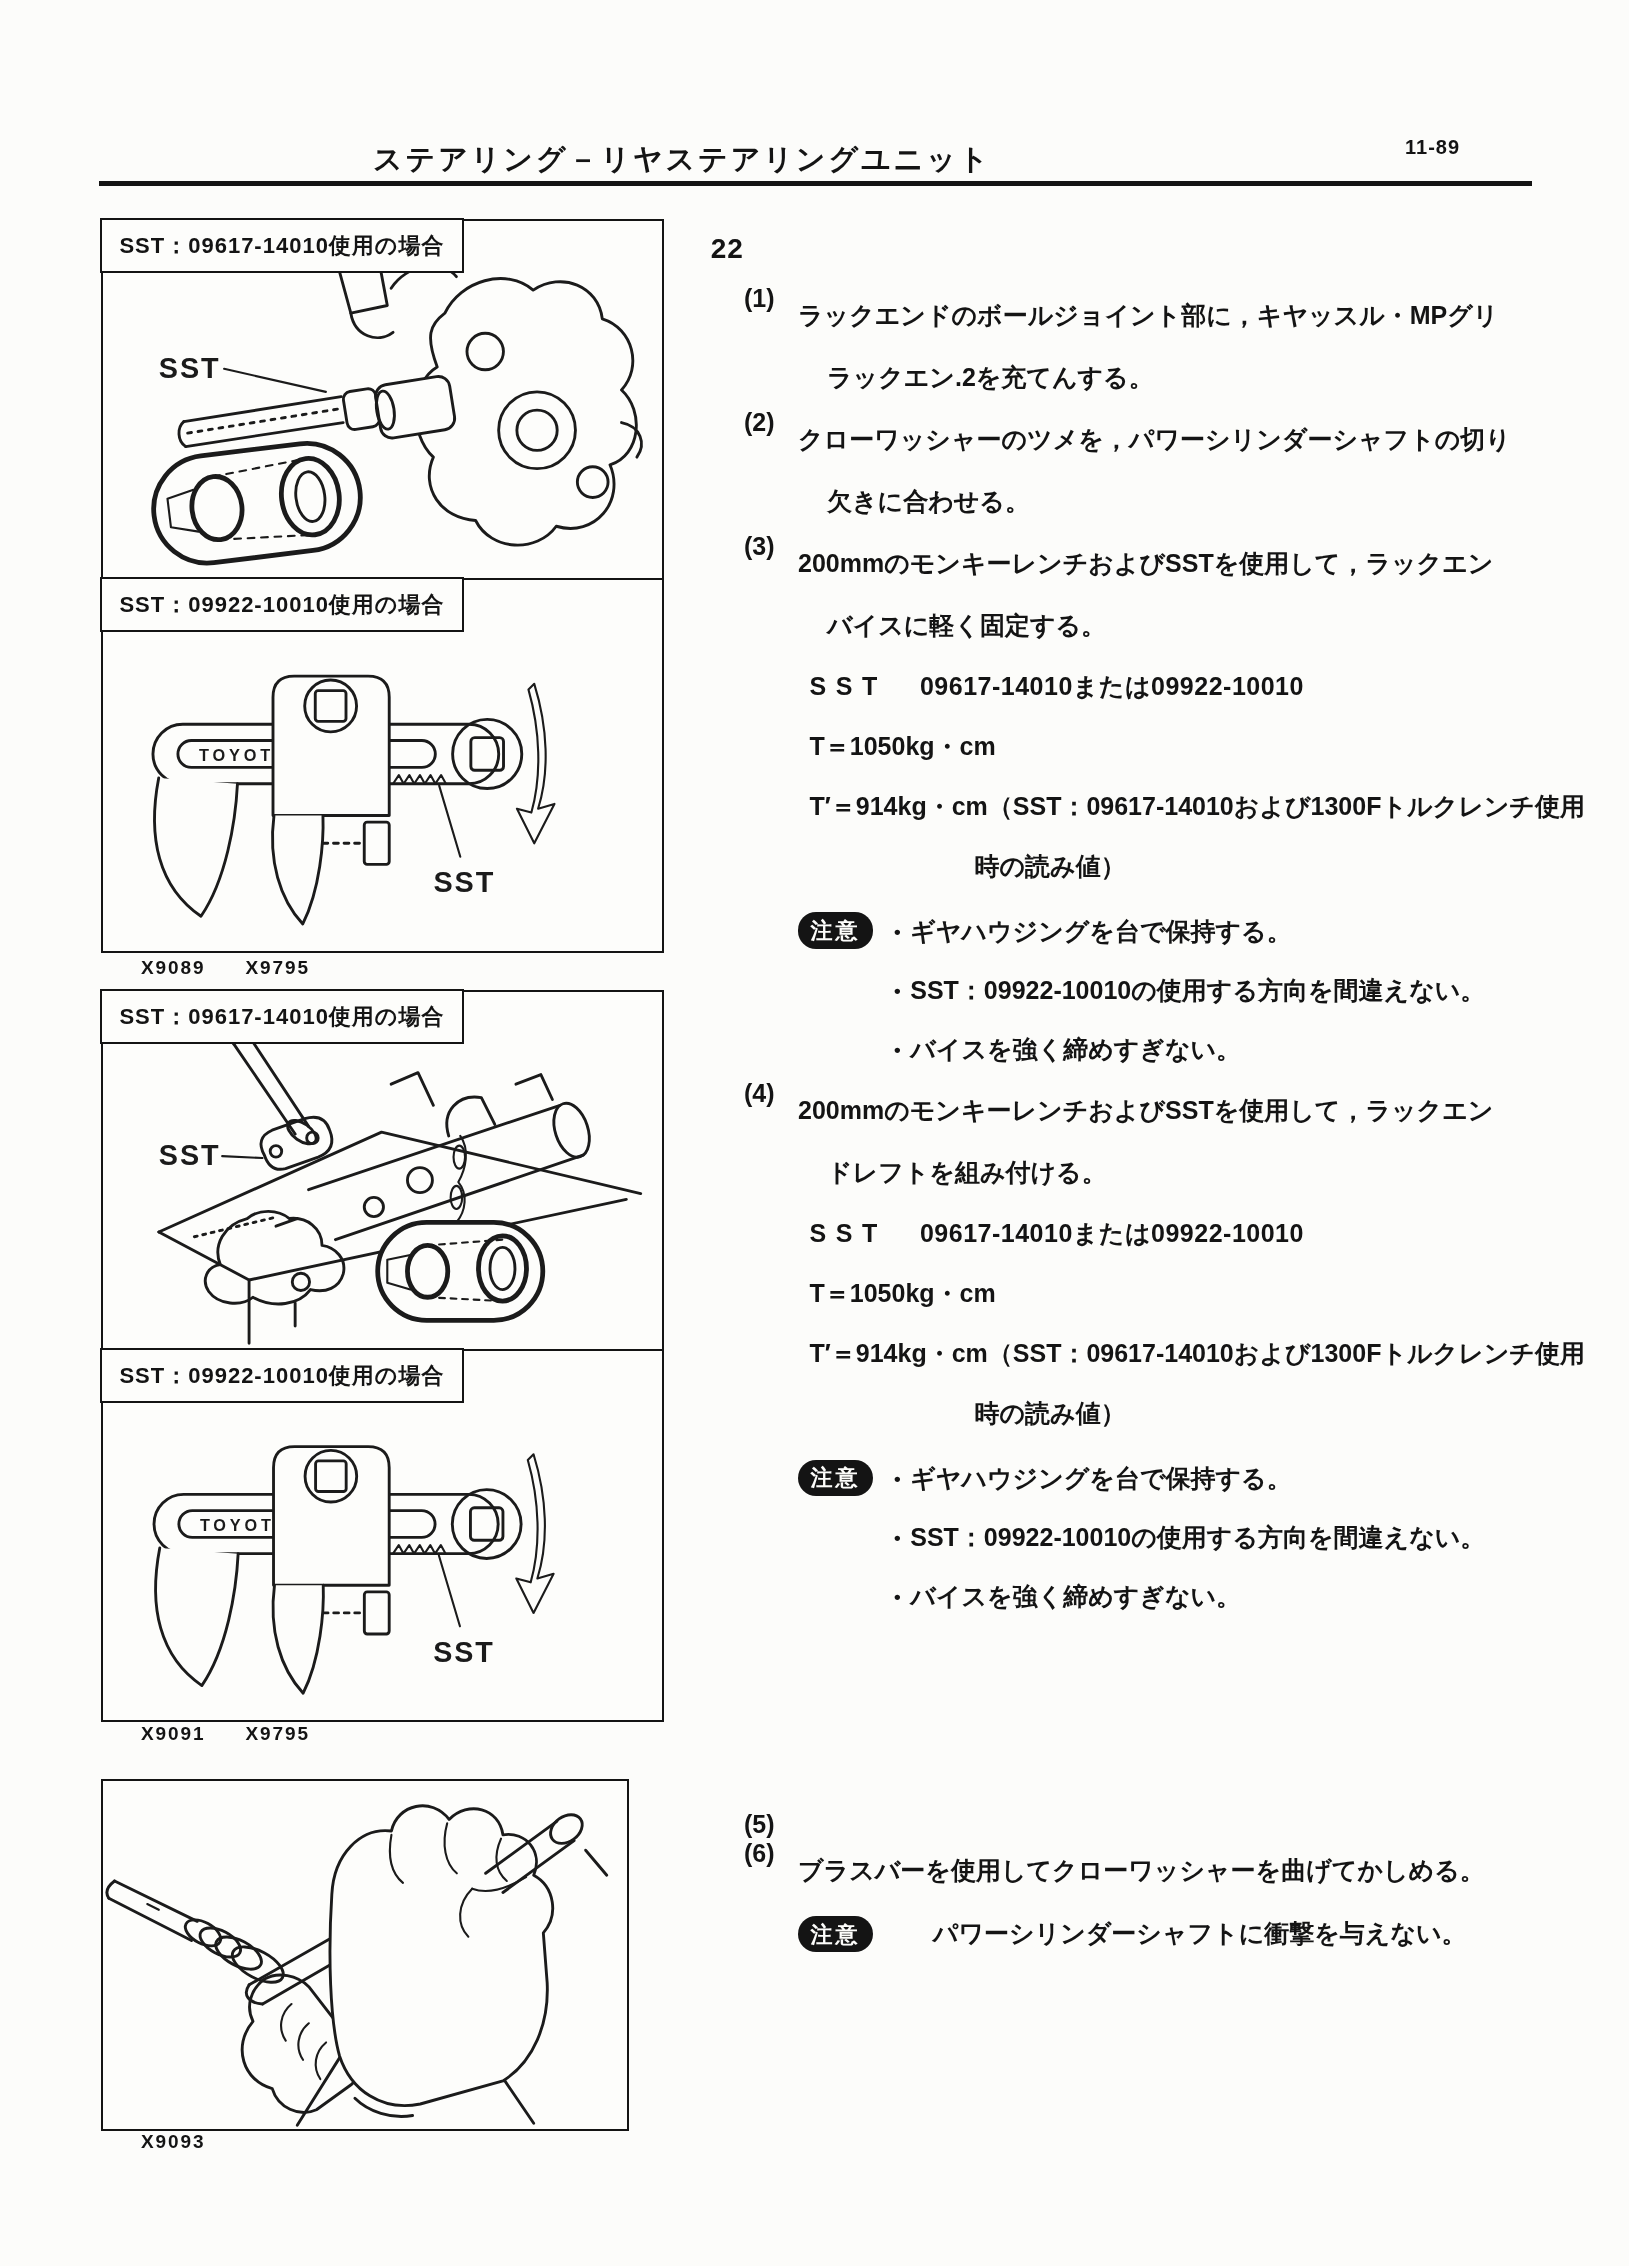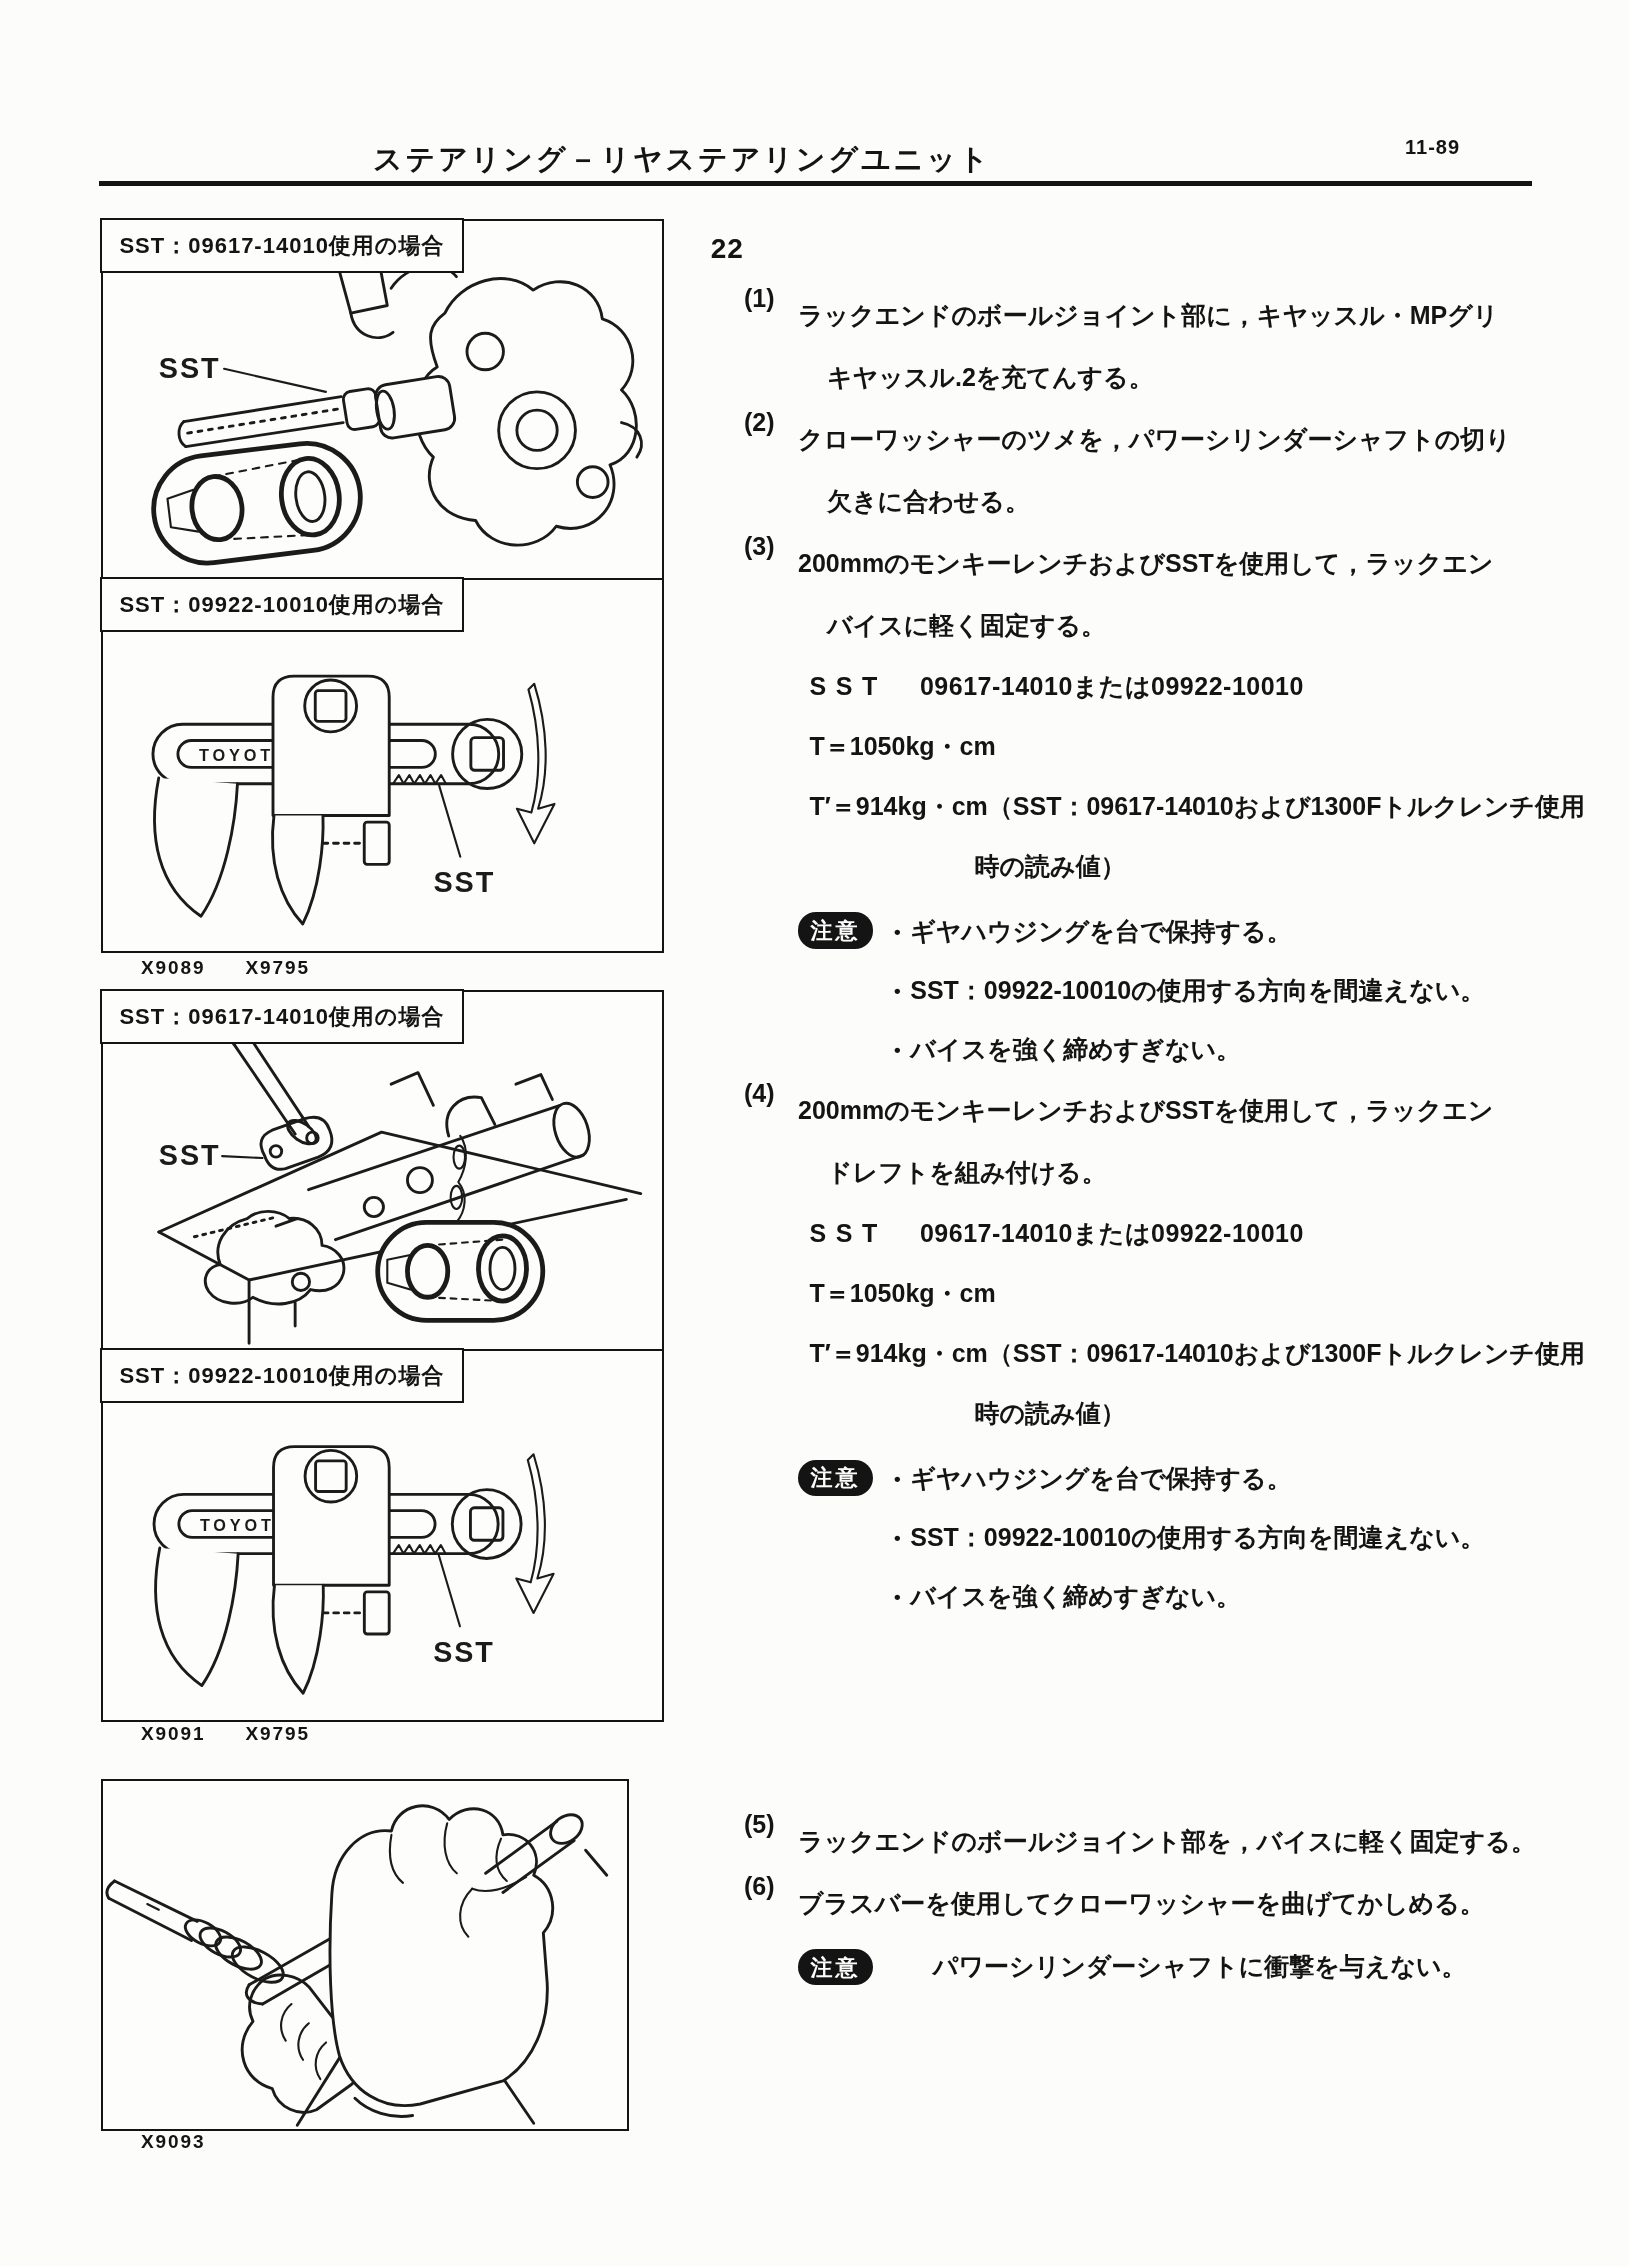--- a/index.html
+++ b/index.html
@@ -299,21 +299,21 @@
 <div class="rcol">
 
   <div class="sec-head">
     <span class="no">22</span>
   </div>
 
   <div class="step">
     <span class="snum">(1)</span>
     <div class="sbody">
       <div class="sline">ラックエンドのボールジョイント部に，キヤッスル・MPグリ</div>
-      <div class="sline cont">キヤッスル.2を充てんする。</div>
+      <div class="sline cont">ラックエン.2を充てんする。</div>
     </div>
   </div>
 
   <div class="step">
     <span class="snum">(2)</span>
     <div class="sbody">
       <div class="sline">クローワッシャーのツメを，パワーシリンダーシャフトの切り</div>
       <div class="sline cont">欠きに合わせる。</div>
     </div>
   </div>
@@ -361,23 +361,20 @@
           <div class="crow"><span class="blt">•</span><span>ギヤハウジングを台で保持する。</span></div>
           <div class="crow"><span class="blt">•</span><span>SST：09922-10010の使用する方向を間違えない。</span></div>
           <div class="crow"><span class="blt">•</span><span>バイスを強く締めすぎない。</span></div>
         </div>
       </div>
     </div>
   </div>
 
   <div class="step step-gap">
     <span class="snum">(5)</span>
-    <div class="sbody">
-      <div class="sline">ラックエンドのボールジョイント部を，バイスに軽く固定する。</div>
-    </div>
   </div>
 
   <div class="step">
     <span class="snum">(6)</span>
     <div class="sbody">
       <div class="sline">ブラスバーを使用してクローワッシャーを曲げてかしめる。</div>
       <div class="c6">
         <span class="badge">注意</span>
         <span class="c6-text">パワーシリンダーシャフトに衝撃を与えない。</span>
       </div>

